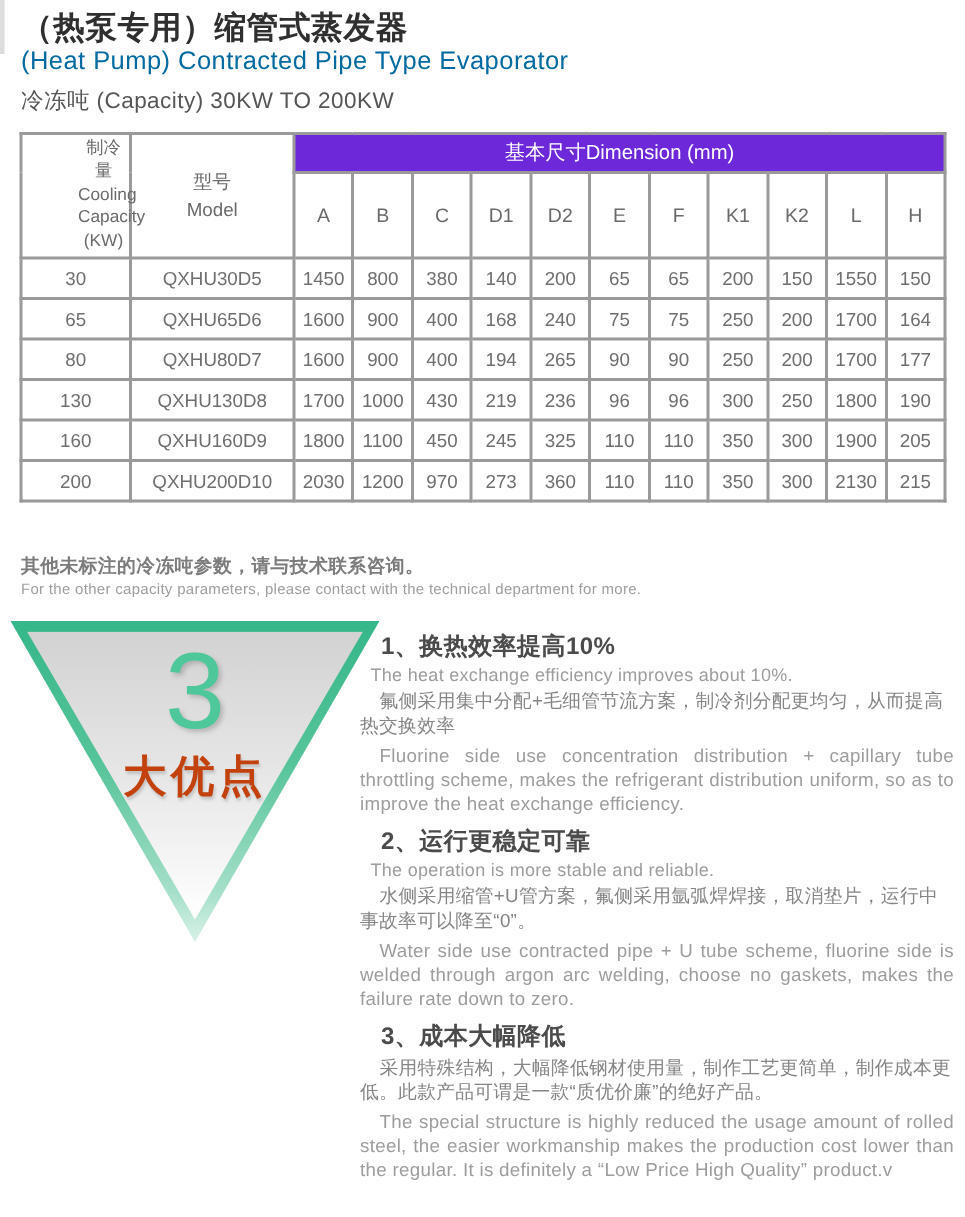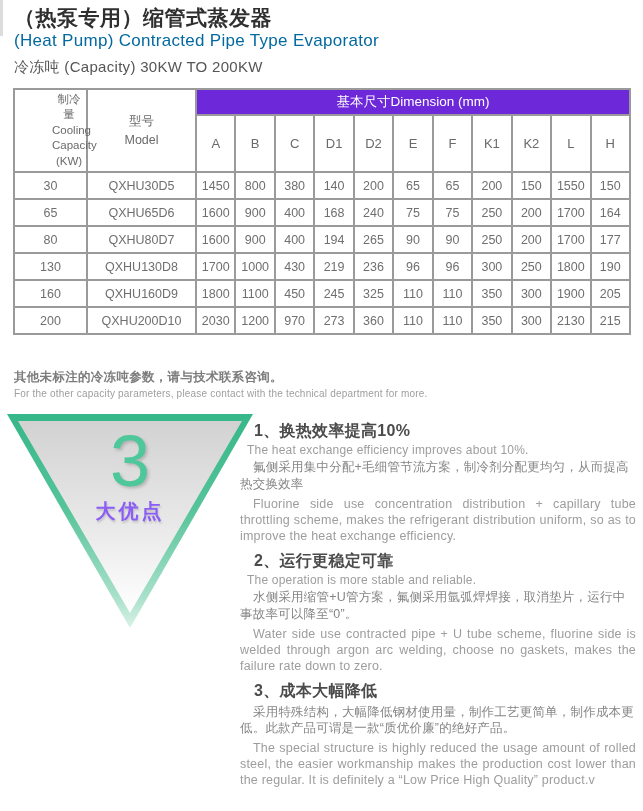--- a/index.html
+++ b/index.html
@@ -39,21 +39,21 @@
     background:linear-gradient(to bottom, #d2d2d2 0%, #e9e9e9 55%, #ffffff 100%);
     clip-path:polygon(0 0, 100% 0, 50% 100%);
   }
   .badge-number {
     position:absolute; left:7px; top:425px; width:246px; text-align:center;
     font-size:72px; line-height:1; color:#4ec79a;
     text-shadow:2px 2px 3px rgba(110,110,110,0.35);
   }
   .badge-label {
     position:absolute; left:7px; top:498px; width:246px; text-align:center;
-    font-size:20px; font-weight:700; color:#8b5cf6; letter-spacing:3px;
+    font-size:29px; font-weight:700; color:#c2410c; letter-spacing:3px;
     text-shadow:1px 2px 2px rgba(110,110,110,0.3);
   }
 
   .adv-col { position:absolute; left:240px; top:414px; width:396px; }
   .adv-heading { font-size:28px; font-weight:400; color:#5dc79c; letter-spacing:1.5px; margin:0 0 3px 18px; line-height:1.15; }
   .adv-title { font-size:16px; font-weight:600; color:#4b4b4b; margin:7px 0 1px 14px; letter-spacing:0.3px; }
   .adv-summary { font-size:12px; color:#9d9d9d; margin:1px 0 1px 7px; letter-spacing:0.2px; }
   .adv-zh { font-size:12.5px; color:#858585; margin:2px 0; text-indent:13px; line-height:1.35; letter-spacing:0.2px; }
   .adv-en { font-size:12.5px; color:#9d9d9d; margin:3px 0; text-indent:13px; line-height:1.28; text-align:justify; letter-spacing:0.2px; }
 </style>

